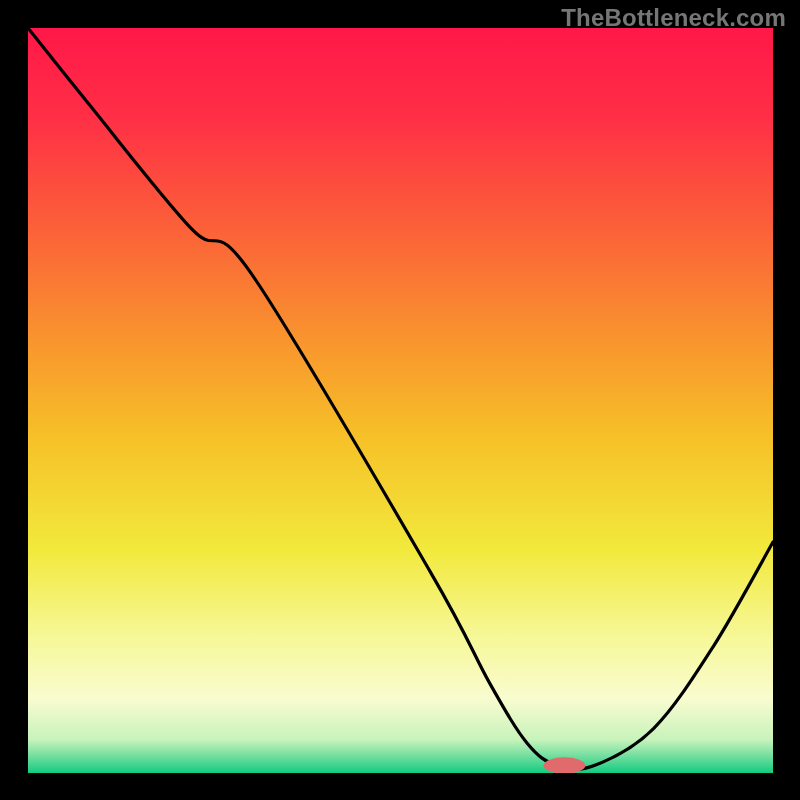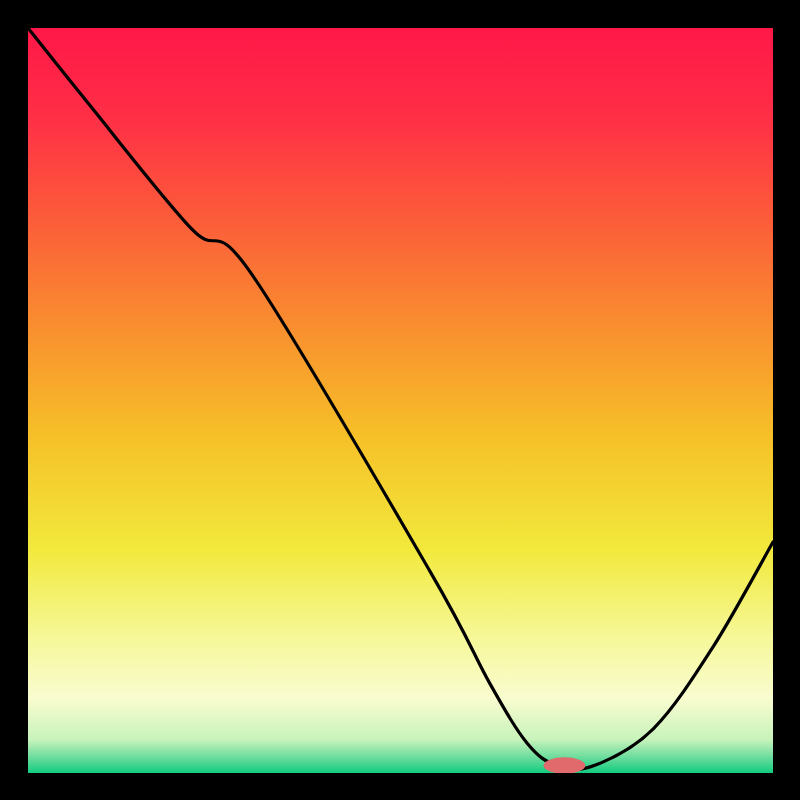--- a/index.html
+++ b/index.html
@@ -42,20 +42,21 @@
   }
   .marker {
     fill: #e06a6c;
     stroke: none;
   }
 </style>
 </head>
 <body>
 
 <div class="frame">
+  <div class="watermark">TheBottleneck.com</div>
 
   <svg class="plot" viewBox="0 0 100 100" preserveAspectRatio="none">
     <defs>
       <linearGradient id="bg" x1="0" y1="0" x2="0" y2="1">
       <stop offset="0%" stop-color="#ff1848"></stop>
           <stop offset="12%" stop-color="#ff2f46"></stop>
           <stop offset="25%" stop-color="#fc5a3a"></stop>
           <stop offset="40%" stop-color="#f98e2f"></stop>
           <stop offset="55.00000000000001%" stop-color="#f6c128"></stop>
           <stop offset="70%" stop-color="#f2e93c"></stop>

